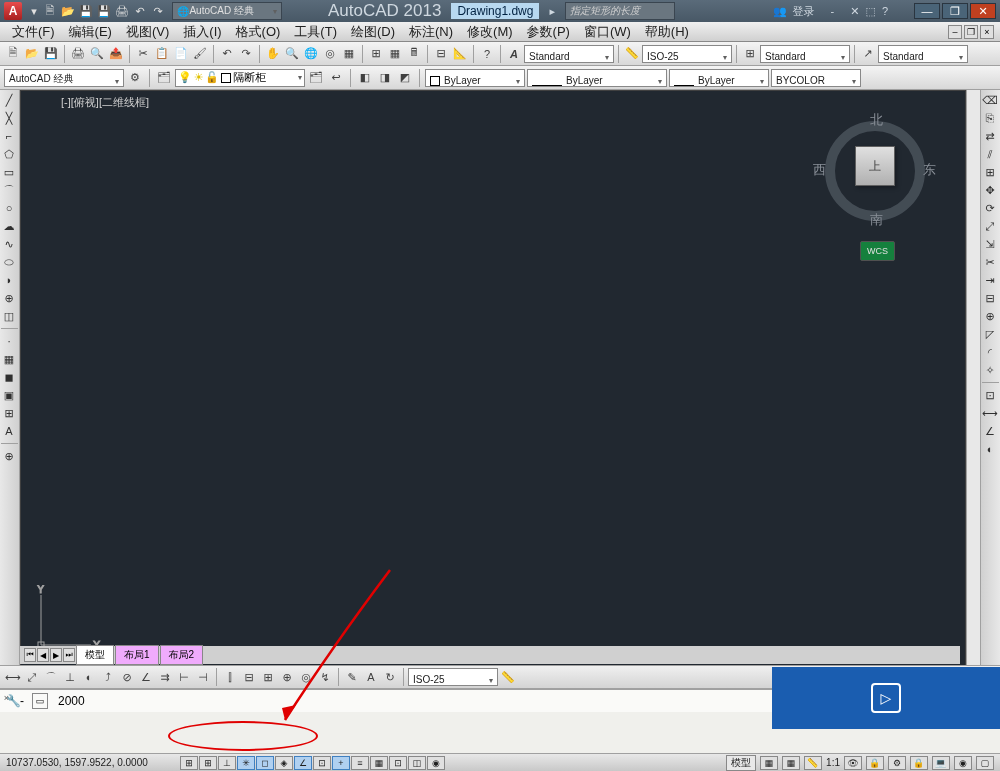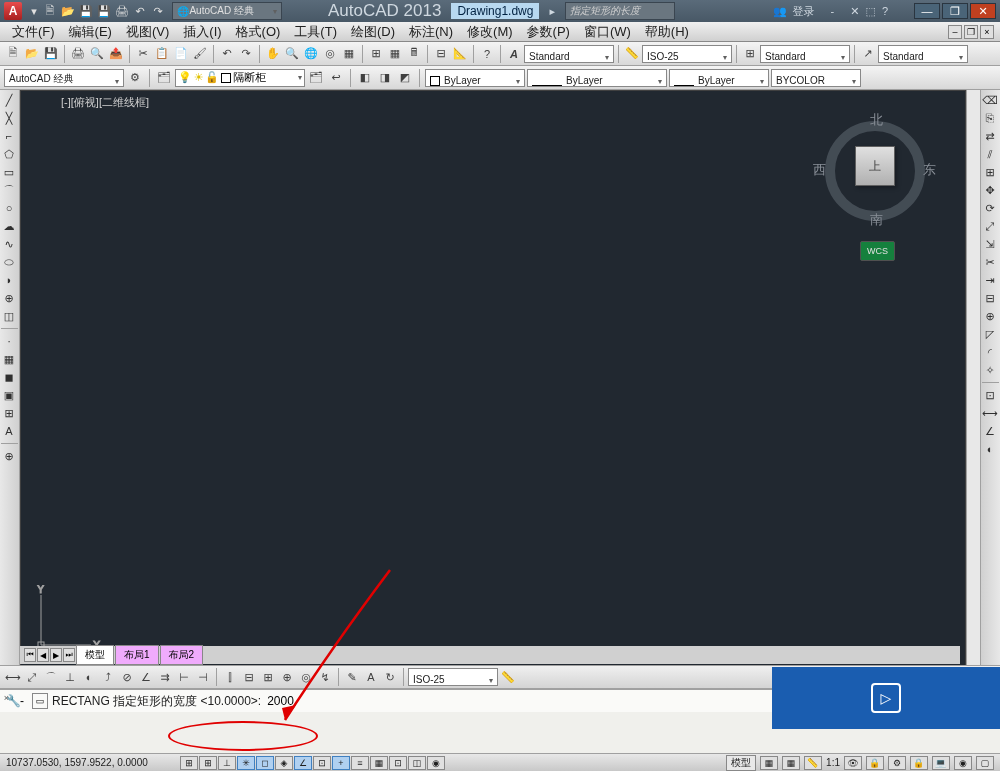--- a/index.html
+++ b/index.html
@@ -375,21 +375,20 @@
     </div>
   <span class="tb-btn">📏</span>
 </div>
 
 <div class="command-area">
   <div class="cmd-close">×</div>
   <div class="cmd-line">
     <span class="cmd-handle">🔧</span>
     <span style="margin-right:4px">-</span>
     <span class="cmd-icon">▭</span>
-    <span class="cmd-prompt">RECTANG 指定矩形的宽度 &lt;10.0000&gt;:</span>
     <span style="width:6px"></span>
     <span class="cmd-input-val">2000</span>
   </div>
 </div>
 
 <div class="statusbar">
   <span class="sb-coords">10737.0530, 1597.9522, 0.0000</span>
   <div class="sb-btns">
     <span class="sb-btn">⊞</span>
     <span class="sb-btn">⊞</span>

